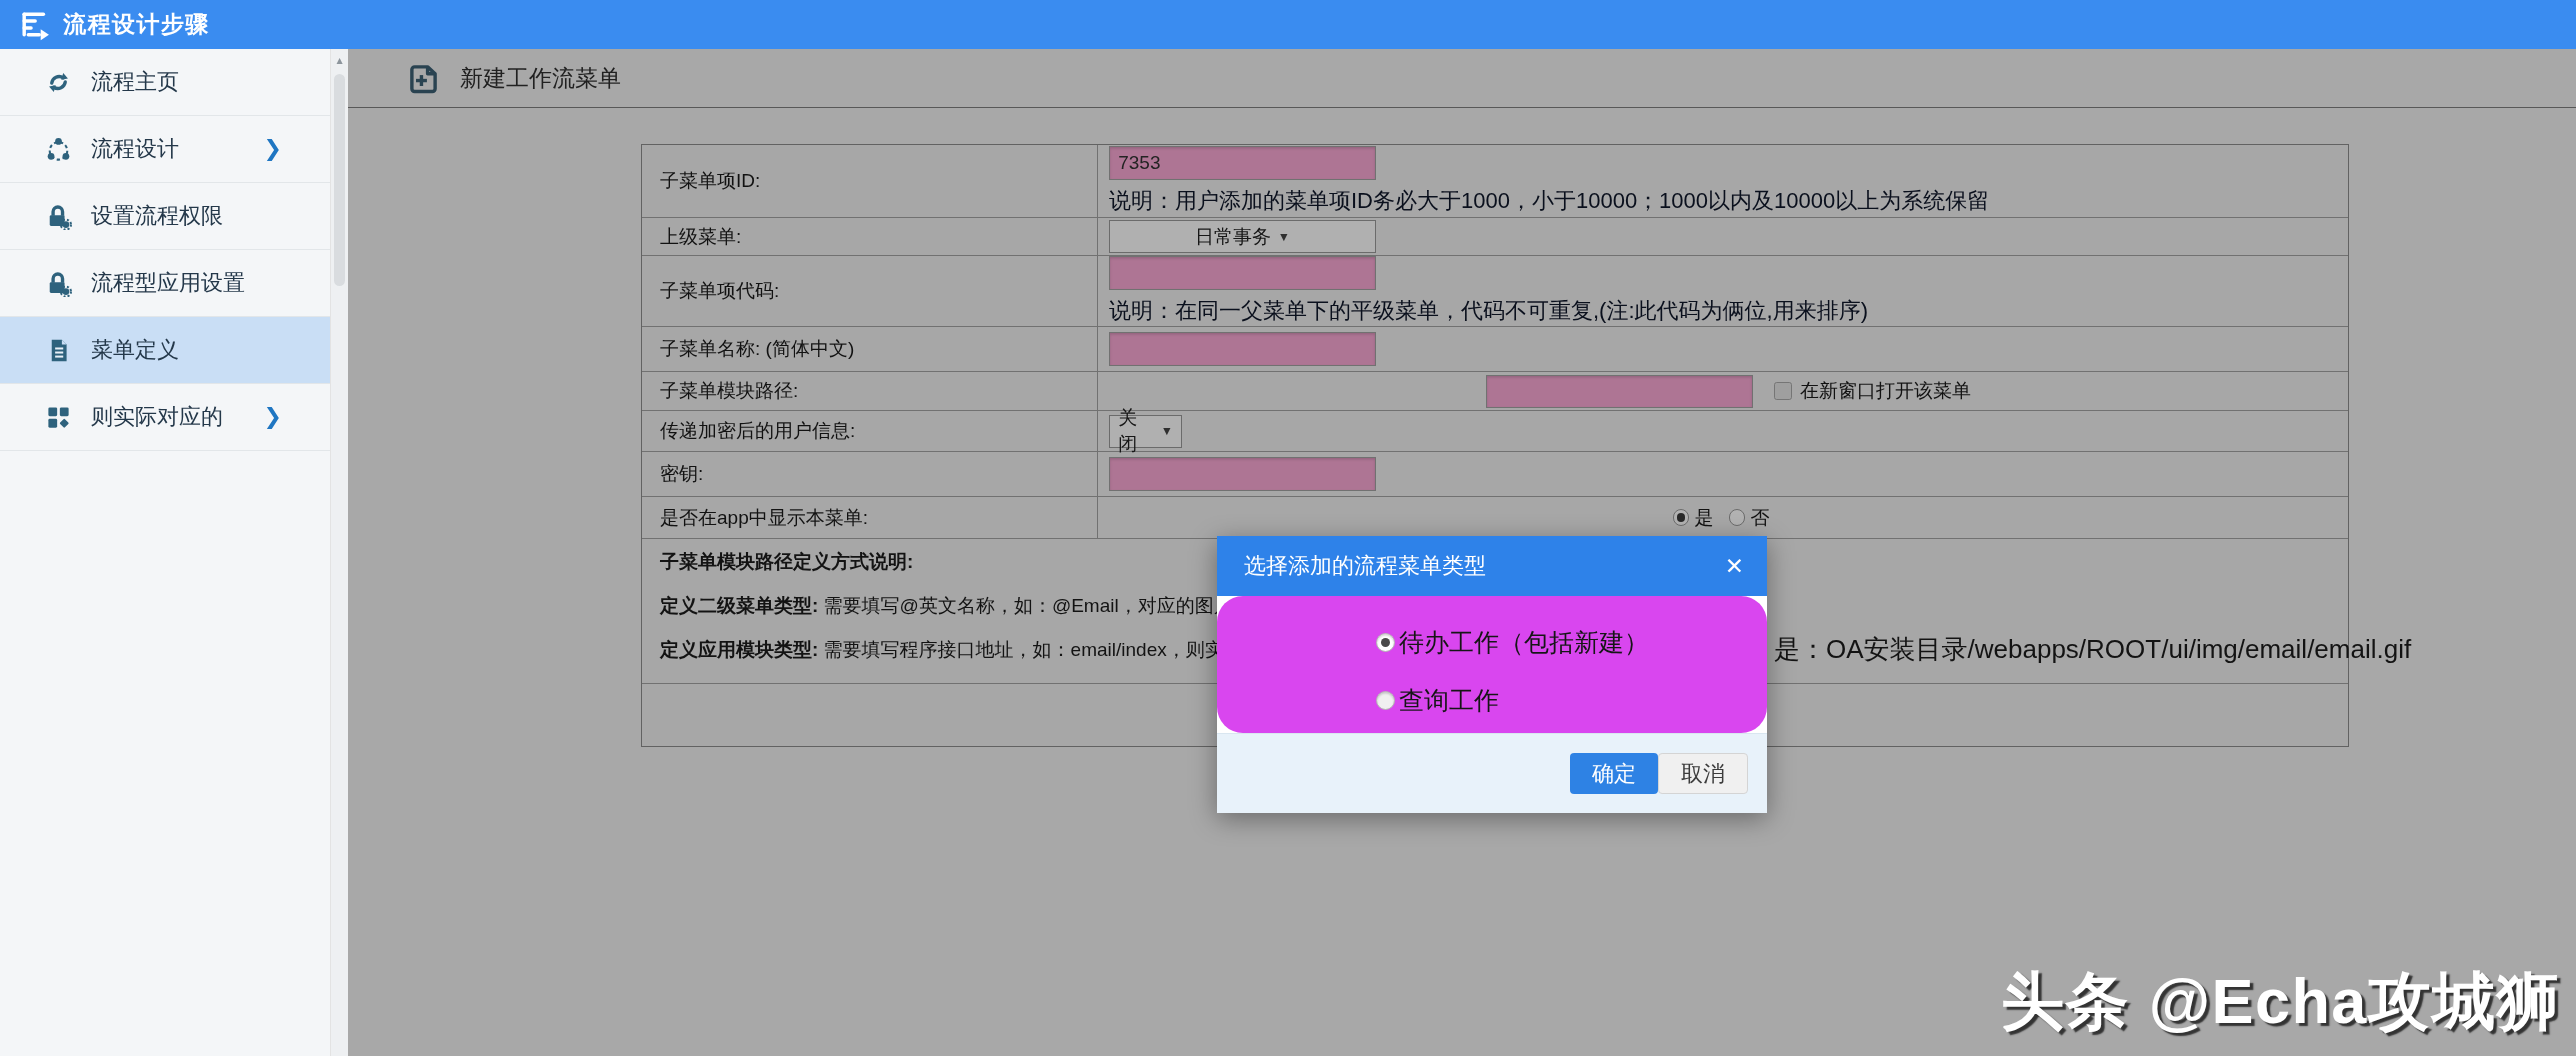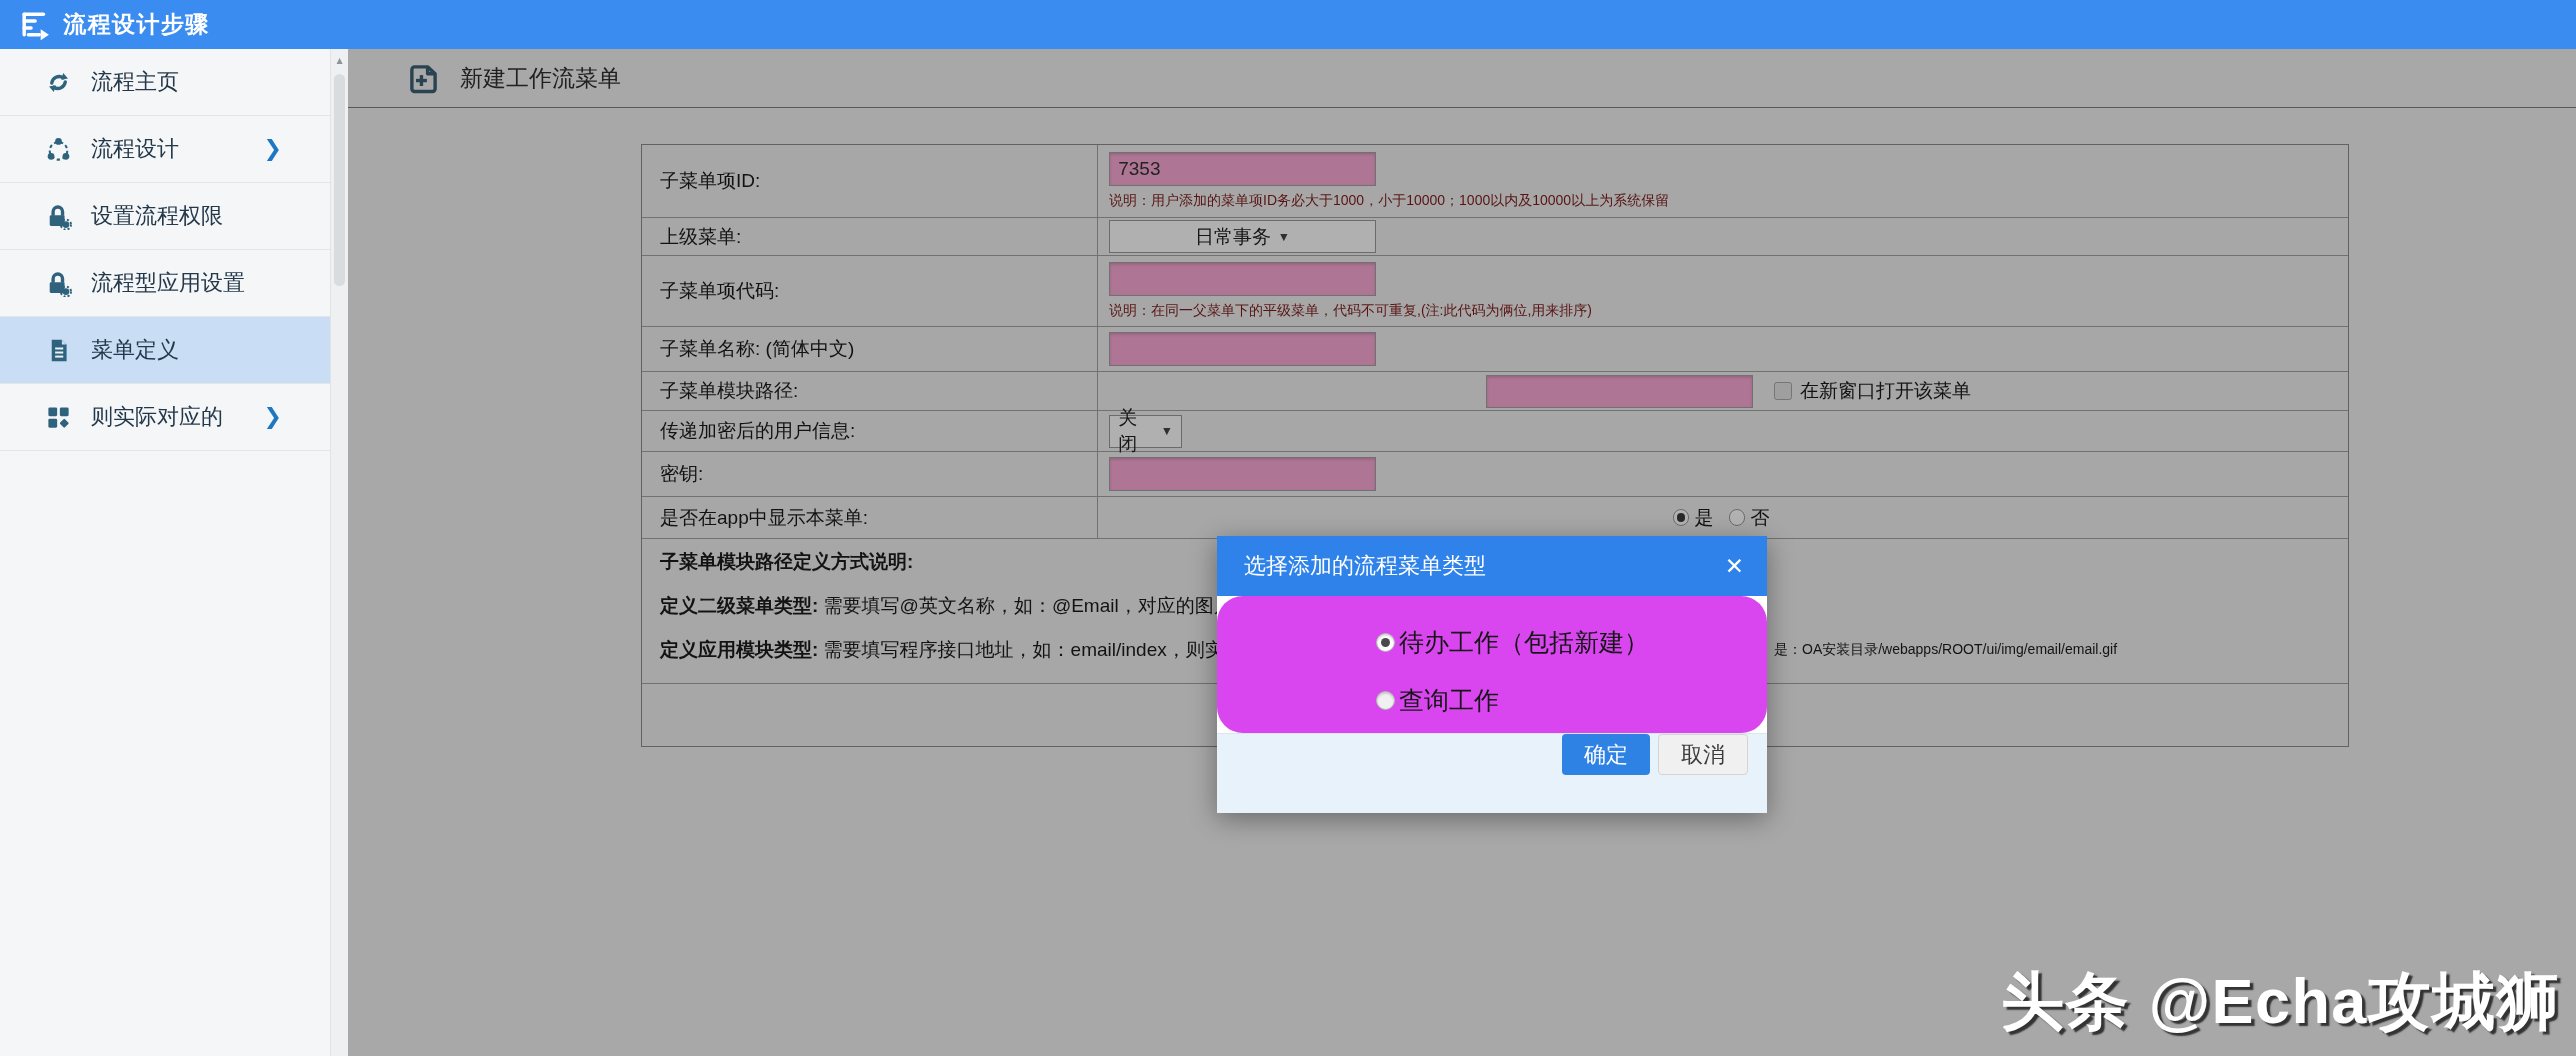--- a/index.html
+++ b/index.html
@@ -36,57 +36,57 @@
   .frow:last-child{border-bottom:none;}
   .fcell-label{width:456px;flex:none;border-right:1.4px solid #a3a3a3;display:flex;align-items:center;
     padding-left:18px;font-size:19px;color:#1b1b1b;box-sizing:border-box;}
   .fcell-value{flex:1;display:flex;flex-direction:column;justify-content:center;padding-left:11px;box-sizing:border-box;}
   .fcell-value.hrow{flex-direction:row;align-items:center;}
   .h1{height:73px}.h2{height:38px}.h3{height:71px}.h4{height:45px}.h5{height:39px}
   .h6{height:41px}.h7{height:45px}.h8{height:42px}.h9{height:145px}.h10{height:62px}
   .tinput{width:267px;height:34px;border:1.4px solid #a2a2a2;background:#f9a8d4;font-size:19px;color:#333;
     padding:0 8.2px;box-sizing:border-box;box-shadow:inset 0 1.4px 2.7px rgba(0,0,0,0.15);font-family:inherit;flex:none;}
   .tinput.short{height:33px;}
-  .tnote{font-size:14px;color:#7f1d1d;margin-top:5.5px;}
+  .tnote{font-size:22px;color:#0f172a;margin-top:5.5px;}
   .tselect{width:267px;height:33px;border:1.4px solid #9a9a9a;background:#fdfdfd;display:flex;align-items:center;
     justify-content:center;padding:0 8.2px;font-size:19px;color:#222;box-sizing:border-box;cursor:pointer;flex:none;}
   .tselect.small{width:73px;}
   .sel-arrow{font-size:12.3px;color:#444;margin-left:6.9px;}
   .checkbox{width:18px;height:18px;background:#e4e4e4;border:1.4px solid #a8a8a8;border-radius:2.7px;
     margin-left:20.6px;margin-right:8.2px;flex:none;cursor:pointer;box-sizing:border-box;}
   .chk-label{font-size:19px;color:#1b1b1b;}
   .radio{width:16.4px;height:16.4px;border-radius:50%;border:1.4px solid #9a9a9a;background:#fff;
     display:inline-flex;align-items:center;justify-content:center;margin-right:5.5px;box-sizing:border-box;cursor:pointer;flex:none;}
   .radio .dot{width:8.2px;height:8.2px;border-radius:50%;background:#3c3c3c;display:none;}
   .radio.on .dot{display:block;}
   .radio-label{font-size:19px;color:#1b1b1b;margin-right:15px;}
   .help-cell{position:relative;display:block;padding:9.6px 0 0 18px;width:100%;box-sizing:border-box;}
   .help-line{margin-bottom:18px;font-size:19px;color:#1c1c1c;line-height:26px;white-space:nowrap;}
   .help-line b{font-weight:bold;}
-  .help-right{position:absolute;left:1132px;top:97px;font-size:14px;color:#1c1c1c;line-height:26px;white-space:nowrap;}
+  .help-right{position:absolute;left:1132px;top:97px;font-size:26px;color:#1c1c1c;line-height:26px;white-space:nowrap;}
   
   .overlay{position:absolute;left:348px;top:49px;right:0;bottom:0;background:rgba(0,0,0,0.30);z-index:5;}
   .modal{position:absolute;left:1217px;top:536px;width:550px;height:277px;background:#ffffff;z-index:10;
     box-shadow:0 5.5px 25px rgba(0,0,0,0.38);display:flex;flex-direction:column;}
   .modal-head{height:60px;flex:none;background:#2e82e9;display:flex;align-items:center;
     padding:0 23px 0 27px;box-sizing:border-box;}
   .modal-title{color:#fff;font-size:22px;flex:1;}
   .modal-close{color:#fff;font-size:23px;cursor:pointer;line-height:1;}
   .modal-body{flex:1;background:#d946ef;position:relative;border-radius:26px;}
   .opt{position:absolute;left:159px;display:flex;align-items:center;font-size:25px;color:#161616;cursor:pointer;}
   .opt1{top:30px;}
   .opt2{top:88px;}
   .mradio{width:19px;height:19px;border-radius:50%;border:1.4px solid #b3b3b3;background:#f0f0f0;margin-right:4.1px;
     display:inline-flex;align-items:center;justify-content:center;box-shadow:inset 0 1.4px 2.1px rgba(0,0,0,0.18);
     box-sizing:border-box;flex:none;cursor:pointer;}
   .mradio .dot{width:9.6px;height:9.6px;border-radius:50%;background:#4a4a4a;display:none;}
   .mradio.on{background:#fff;}
   .mradio.on .dot{display:block;}
   .modal-foot{height:80px;flex:none;background:#e8f2fa;border-top:0.7px solid #d9e6f0;display:flex;
-    justify-content:flex-end;padding-right:19px;gap:8px;box-sizing:border-box;}
+    align-items:center;justify-content:flex-end;padding-right:19px;gap:0;box-sizing:border-box;}
   .btn{height:41px;font-size:22px;border-radius:4.1px;display:flex;align-items:center;justify-content:center;
     cursor:pointer;font-family:inherit;box-sizing:border-box;}
   .btn-primary{width:88px;background:#2e82e4;color:#fff;border:none;}
   .btn-secondary{width:90px;background:#f0f0f0;color:#3c3c3c;border:1.4px solid #d4d4d4;}
   
   .watermark{position:absolute;right:15px;bottom:11px;z-index:30;color:#ffffff;font-size:63px;font-weight:bold;
     letter-spacing:1.4px;text-shadow:3.4px 3.4px 1.4px rgba(12,12,12,0.75);white-space:nowrap;}
   svg{display:block;}
 </style>
 </head>

